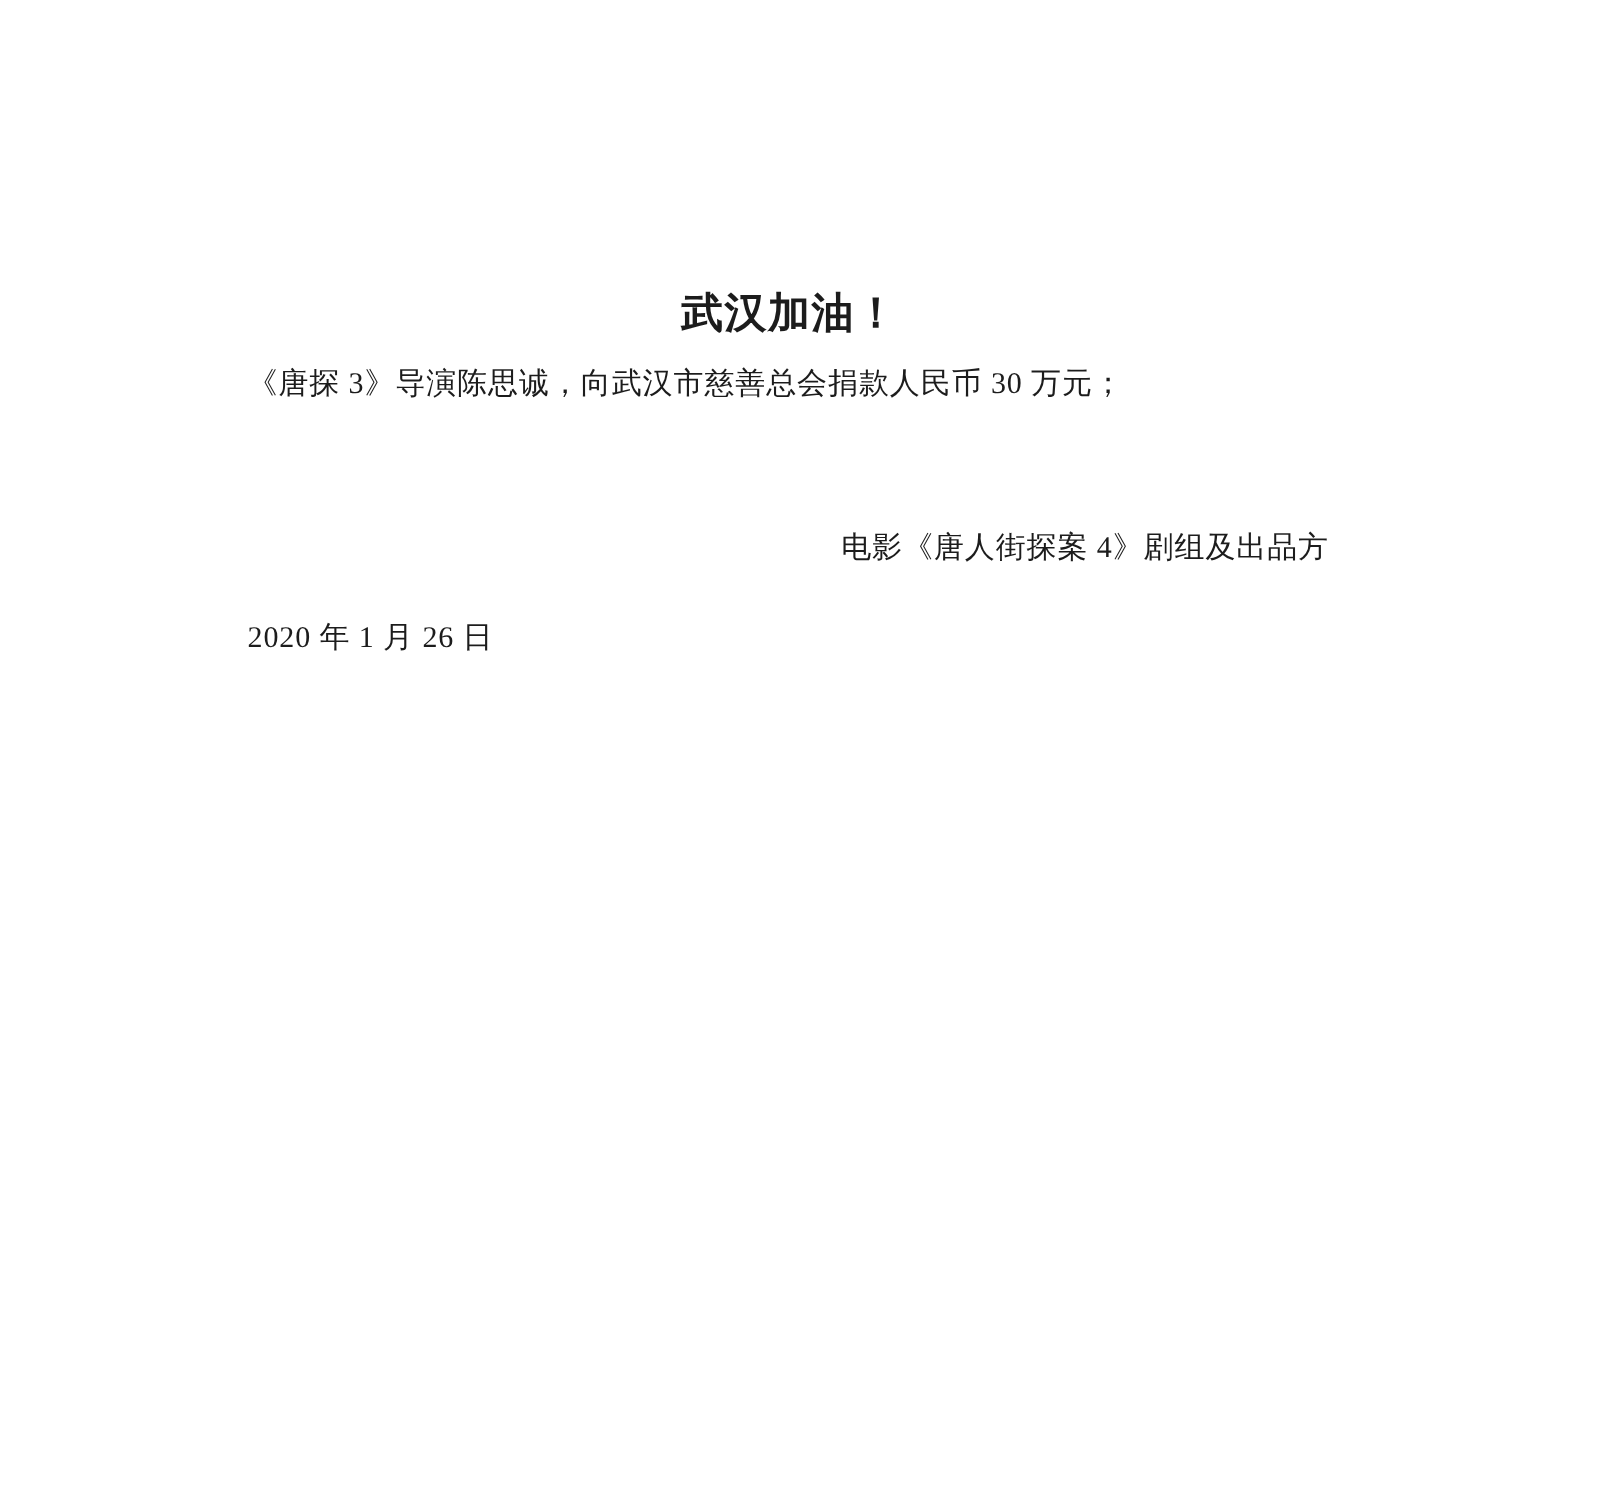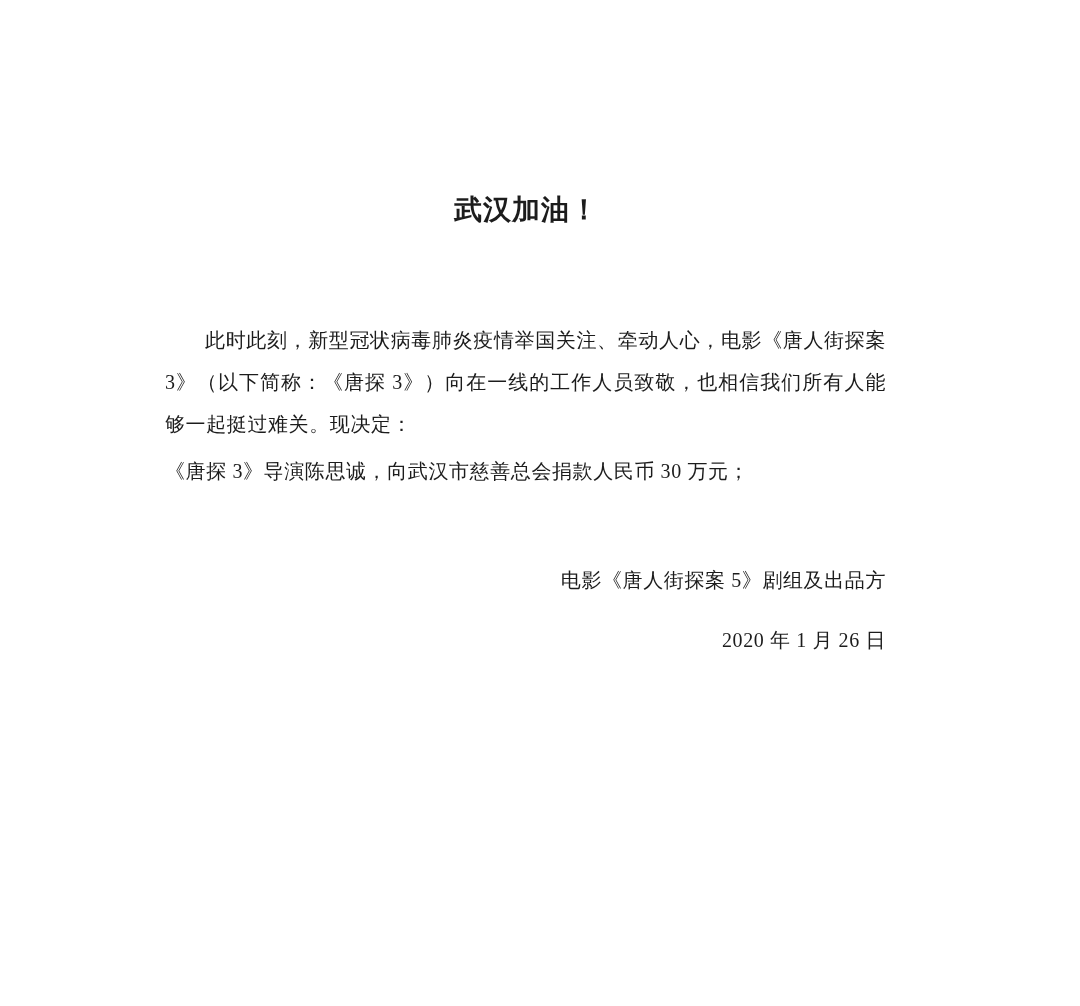--- a/index.html
+++ b/index.html
@@ -50,33 +50,32 @@
     font-size: 20px;
     line-height: 30px;
     letter-spacing: 0.6px;
     text-align: right;
   }
   .date {
     margin: 30px 167px 0 165px;
     font-size: 20px;
     line-height: 30px;
     letter-spacing: 0.6px;
-    text-align: right;
+    text-align: left;
   }
 </style>
 </head>
 <body>
 
 <div class="doc">
   <h1 class="title">武汉加油！</h1>
 
   <div class="body-block">
-    <p class="para indent">此时此刻，新型冠状病毒肺炎疫情举国关注、牵动人心，电影《唐人街探案 3》（以下简称：《唐探 3》）向在一线的工作人员致敬，也相信我们所有人能够一起挺过难关。现决定：</p>
 
 
     <p class="para p3">《唐探 3》导演陈思诚，向武汉市慈善总会捐款人民币 30 万元；</p>
 
 
-    <p class="signature">电影《唐人街探案 5》剧组及出品方</p>
+    <p class="signature">电影《唐人街探案 4》剧组及出品方</p>
 
     <p class="date">2020 年 1 月 26 日</p>
   </div>
 </div>
 
 </body></html>

